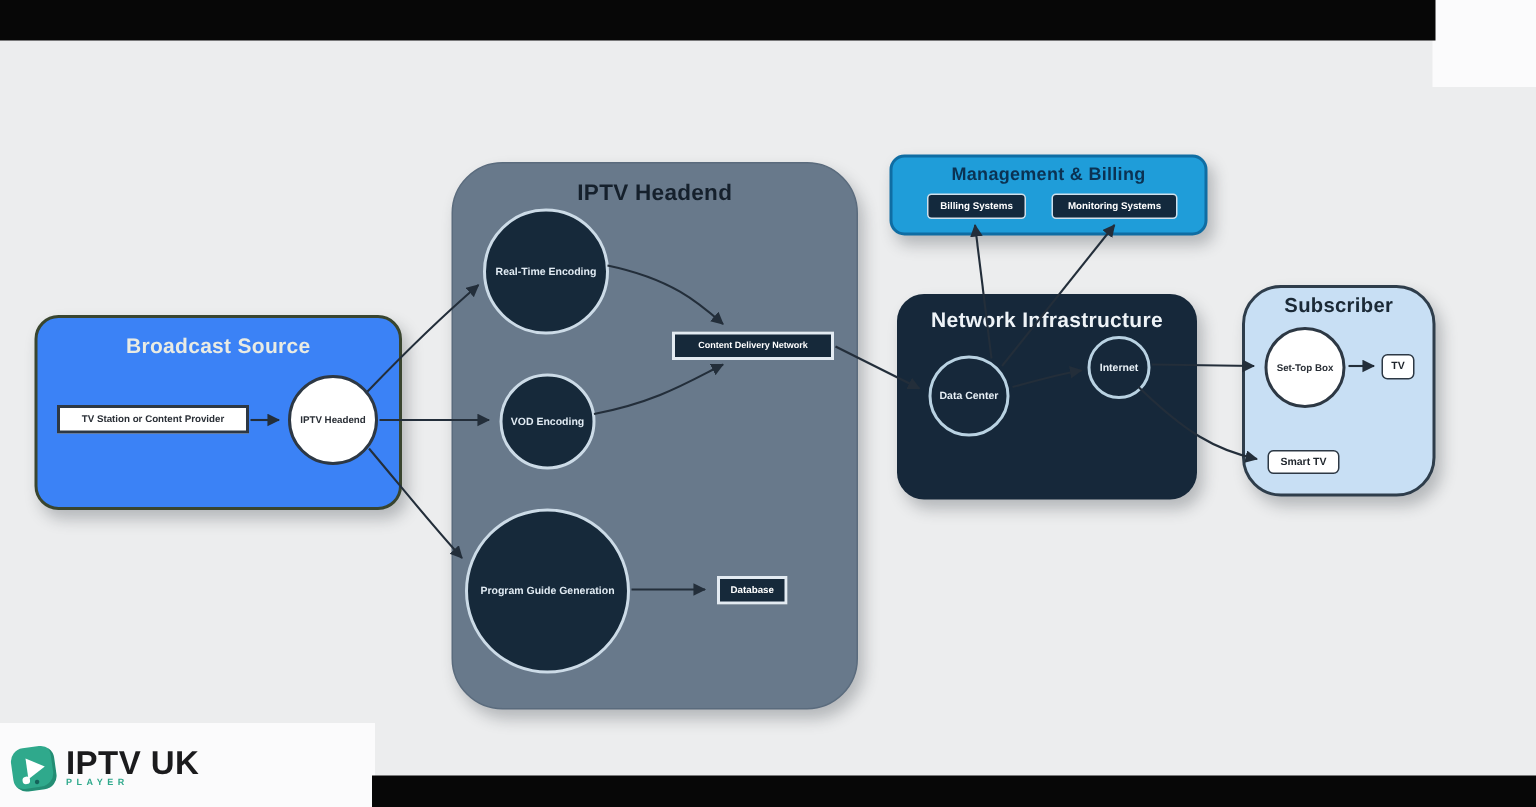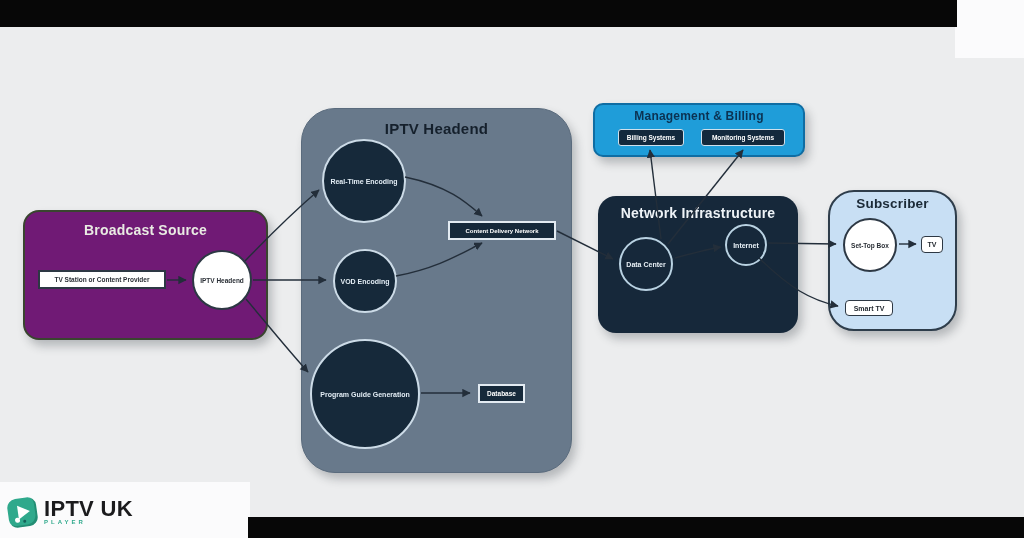--- a/index.html
+++ b/index.html
@@ -15,21 +15,21 @@
   .bar-top{left:0;top:0;width:957px;height:27px;background:#070707;}
   .bar-bottom{left:248px;top:517px;width:776px;height:21px;background:#070707;}
   .patch-tr{left:955px;top:0;width:69px;height:58px;background:#fbfbfc;}
   .patch-bl{left:0;top:482px;width:250px;height:56px;background:#fbfbfc;}
 
   
   .panel{box-shadow:4px 6px 10px rgba(40,45,55,.28);}
   .panel-title{position:absolute;left:0;right:0;font-weight:bold;text-align:center;letter-spacing:.2px;}
 
   .broadcast{left:23px;top:210px;width:245px;height:130px;border-radius:16px;
-    background:#701a75;border:2px solid #39452f;}
+    background:#3b82f6;border:2px solid #39452f;}
   .broadcast .panel-title{top:10px;font-size:14px;color:#e9ebe3;}
 
   .headendp{left:301px;top:108px;width:271px;height:365px;border-radius:34px;
     background:#68798b;border:1px solid #5a6b7d;}
   .headendp .panel-title{top:11px;font-size:15px;color:#15202c;}
 
   .mgmt{left:593px;top:103px;width:212px;height:54px;border-radius:10px;
     background:#1f9dd9;border:2px solid #0f6da3;}
   .mgmt .panel-title{top:4px;font-size:12px;color:#0b3252;}
 

